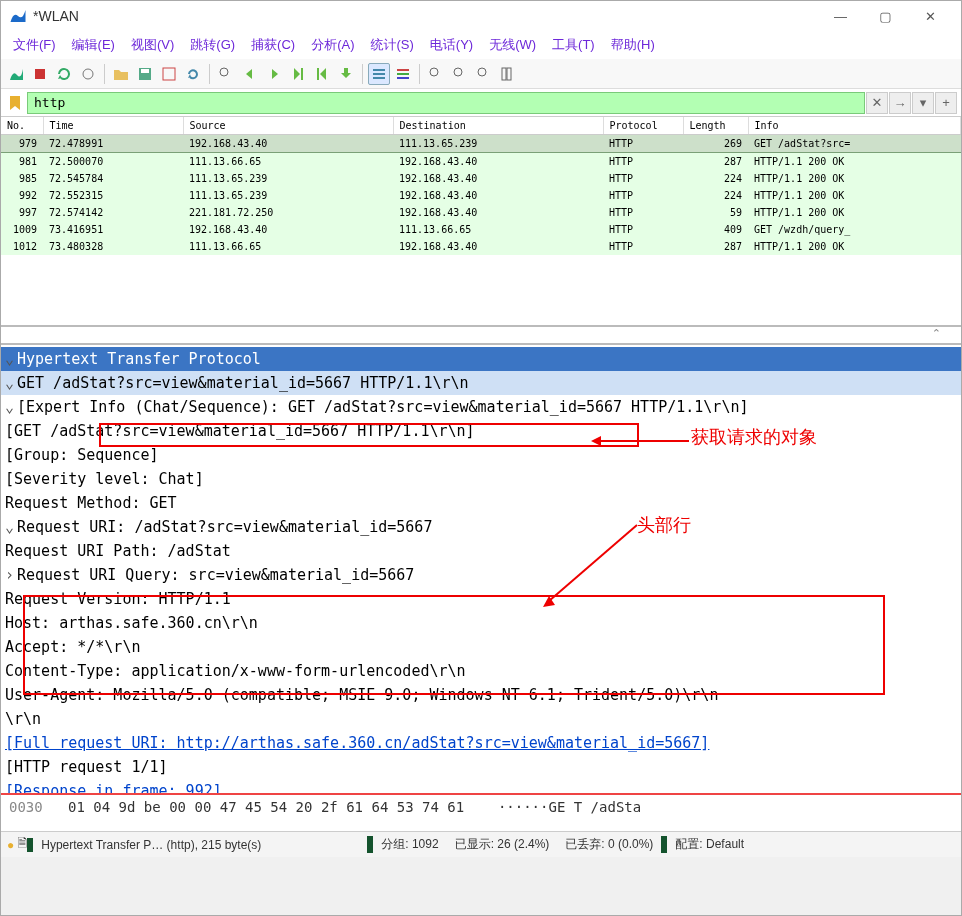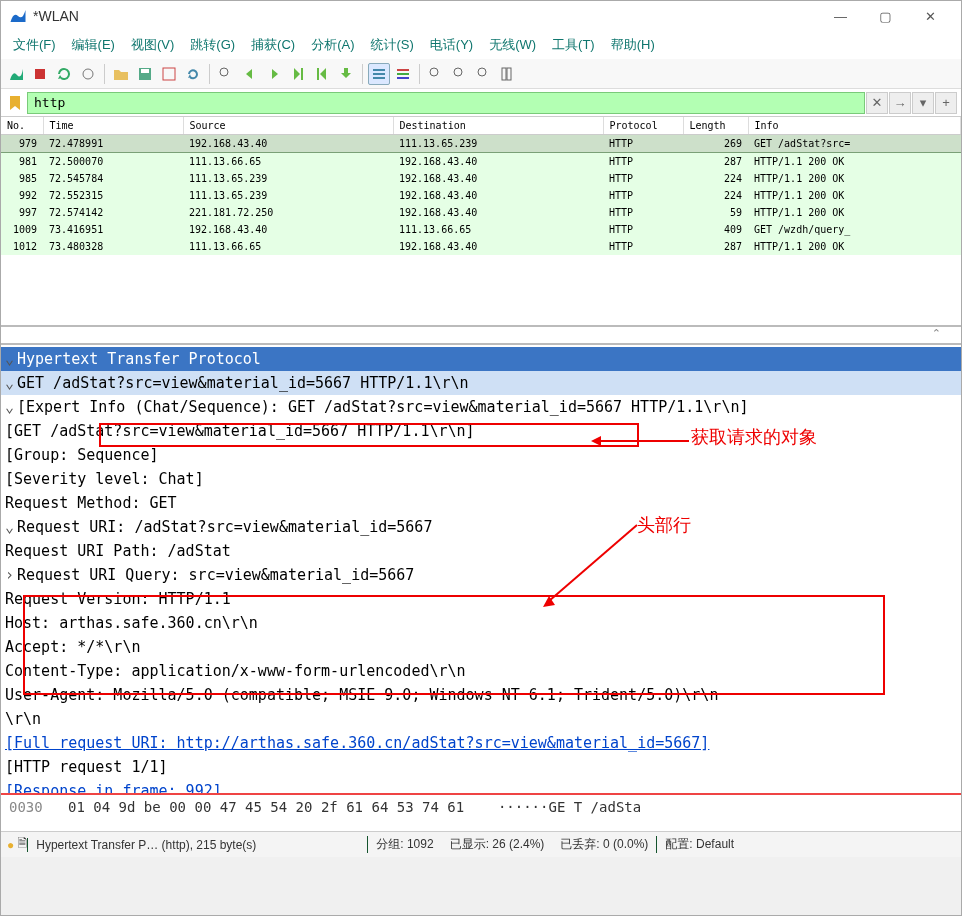--- a/index.html
+++ b/index.html
@@ -1,21 +1,21 @@
 <!DOCTYPE html>
 <html><head>
 <meta charset="utf-8">
 <style>
 *{box-sizing:border-box;margin:0;padding:0}
 body{font-family:"Microsoft YaHei",SimSun,sans-serif;font-size:13px;background:#f0f0f0;width:962px;height:916px;overflow:hidden;border:1px solid #aaa}
 .titlebar{height:30px;display:flex;align-items:center;padding:0 8px;background:#fff}
 .titlebar .app-icon{width:18px;height:18px;margin-right:6px}
 .titlebar .title{flex:1;color:#333;font-size:14px}
 .titlebar .wbtn{width:45px;height:28px;display:flex;align-items:center;justify-content:center;color:#555}
-.menubar{height:28px;display:flex;align-items:center;padding:0 4px;background:#fff;font-size:13px;color:#0f766e}
+.menubar{height:28px;display:flex;align-items:center;padding:0 4px;background:#fff;font-size:13px;color:#6d28d9}
 .menubar span{padding:3px 8px}
 .toolbar{height:30px;display:flex;align-items:center;padding:2px 4px;background:#f8f8f8;border-bottom:1px solid #ddd;gap:2px}
 .tbtn{width:22px;height:22px;display:flex;align-items:center;justify-content:center;border:1px solid transparent;border-radius:2px}
 .sep{width:1px;height:20px;background:#ccc;margin:0 3px}
 .filterbar{height:28px;display:flex;align-items:center;padding:2px 4px;background:#fff;border-bottom:1px solid #ccc}
 .filterbar .bookmark{width:20px;height:20px;margin-right:2px;display:flex;align-items:center;justify-content:center}
 .filterbar input{flex:1;height:22px;background:#b3ffb3;border:1px solid #7aca7a;padding:0 6px;font-family:monospace;font-size:13px;outline:none}
 .filterbar .fbtn{width:22px;height:22px;margin-left:1px;display:flex;align-items:center;justify-content:center;color:#666;background:#eee;border:1px solid #ccc}
 .packets{position:relative;height:210px;overflow:auto;background:#fff;border-bottom:2px solid #bbb}
 .packets table{width:100%;border-collapse:collapse;font-family:Consolas,monospace;font-size:10px}
@@ -34,21 +34,21 @@
 .link{color:#0044cc;text-decoration:underline}
 .redbox1{position:absolute;border:2px solid #e00;left:98px;top:78px;width:540px;height:24px}
 .label1{position:absolute;color:#e00;font-family:"Microsoft YaHei";font-size:18px;left:690px;top:78px}
 .arrow1{position:absolute;left:590px;top:90px}
 .redbox2{position:absolute;border:2px solid #e00;left:22px;top:250px;width:862px;height:100px}
 .label2{position:absolute;color:#e00;font-family:"Microsoft YaHei";font-size:18px;left:636px;top:166px}
 .arrow2{position:absolute;left:540px;top:178px}
 .hex{height:36px;background:#fff;font-family:Consolas,monospace;font-size:14px;padding:4px 8px;color:#333;overflow:hidden}
 .hex .addr{color:#888}
 .status{height:26px;display:flex;align-items:center;background:#f4f4f4;border-top:1px solid #ccc;font-size:12px;color:#333;padding:0 6px}
-.status .cell{padding:0 8px;border-left:1px solid #14532d}
+.status .cell{padding:0 8px;border-left:6px solid #14532d}
 .status .cell:first-child{border-left:none}
 </style>
 </head>
 <body>
 
 <div class="titlebar">
   <svg class="app-icon" viewBox="0 0 24 24">
       <path fill="#1b6ac9" d="M2 20 Q6 6 12 12 T22 4 L22 20 Z"></path>
     </svg>
   <span class="title">*WLAN</span>

